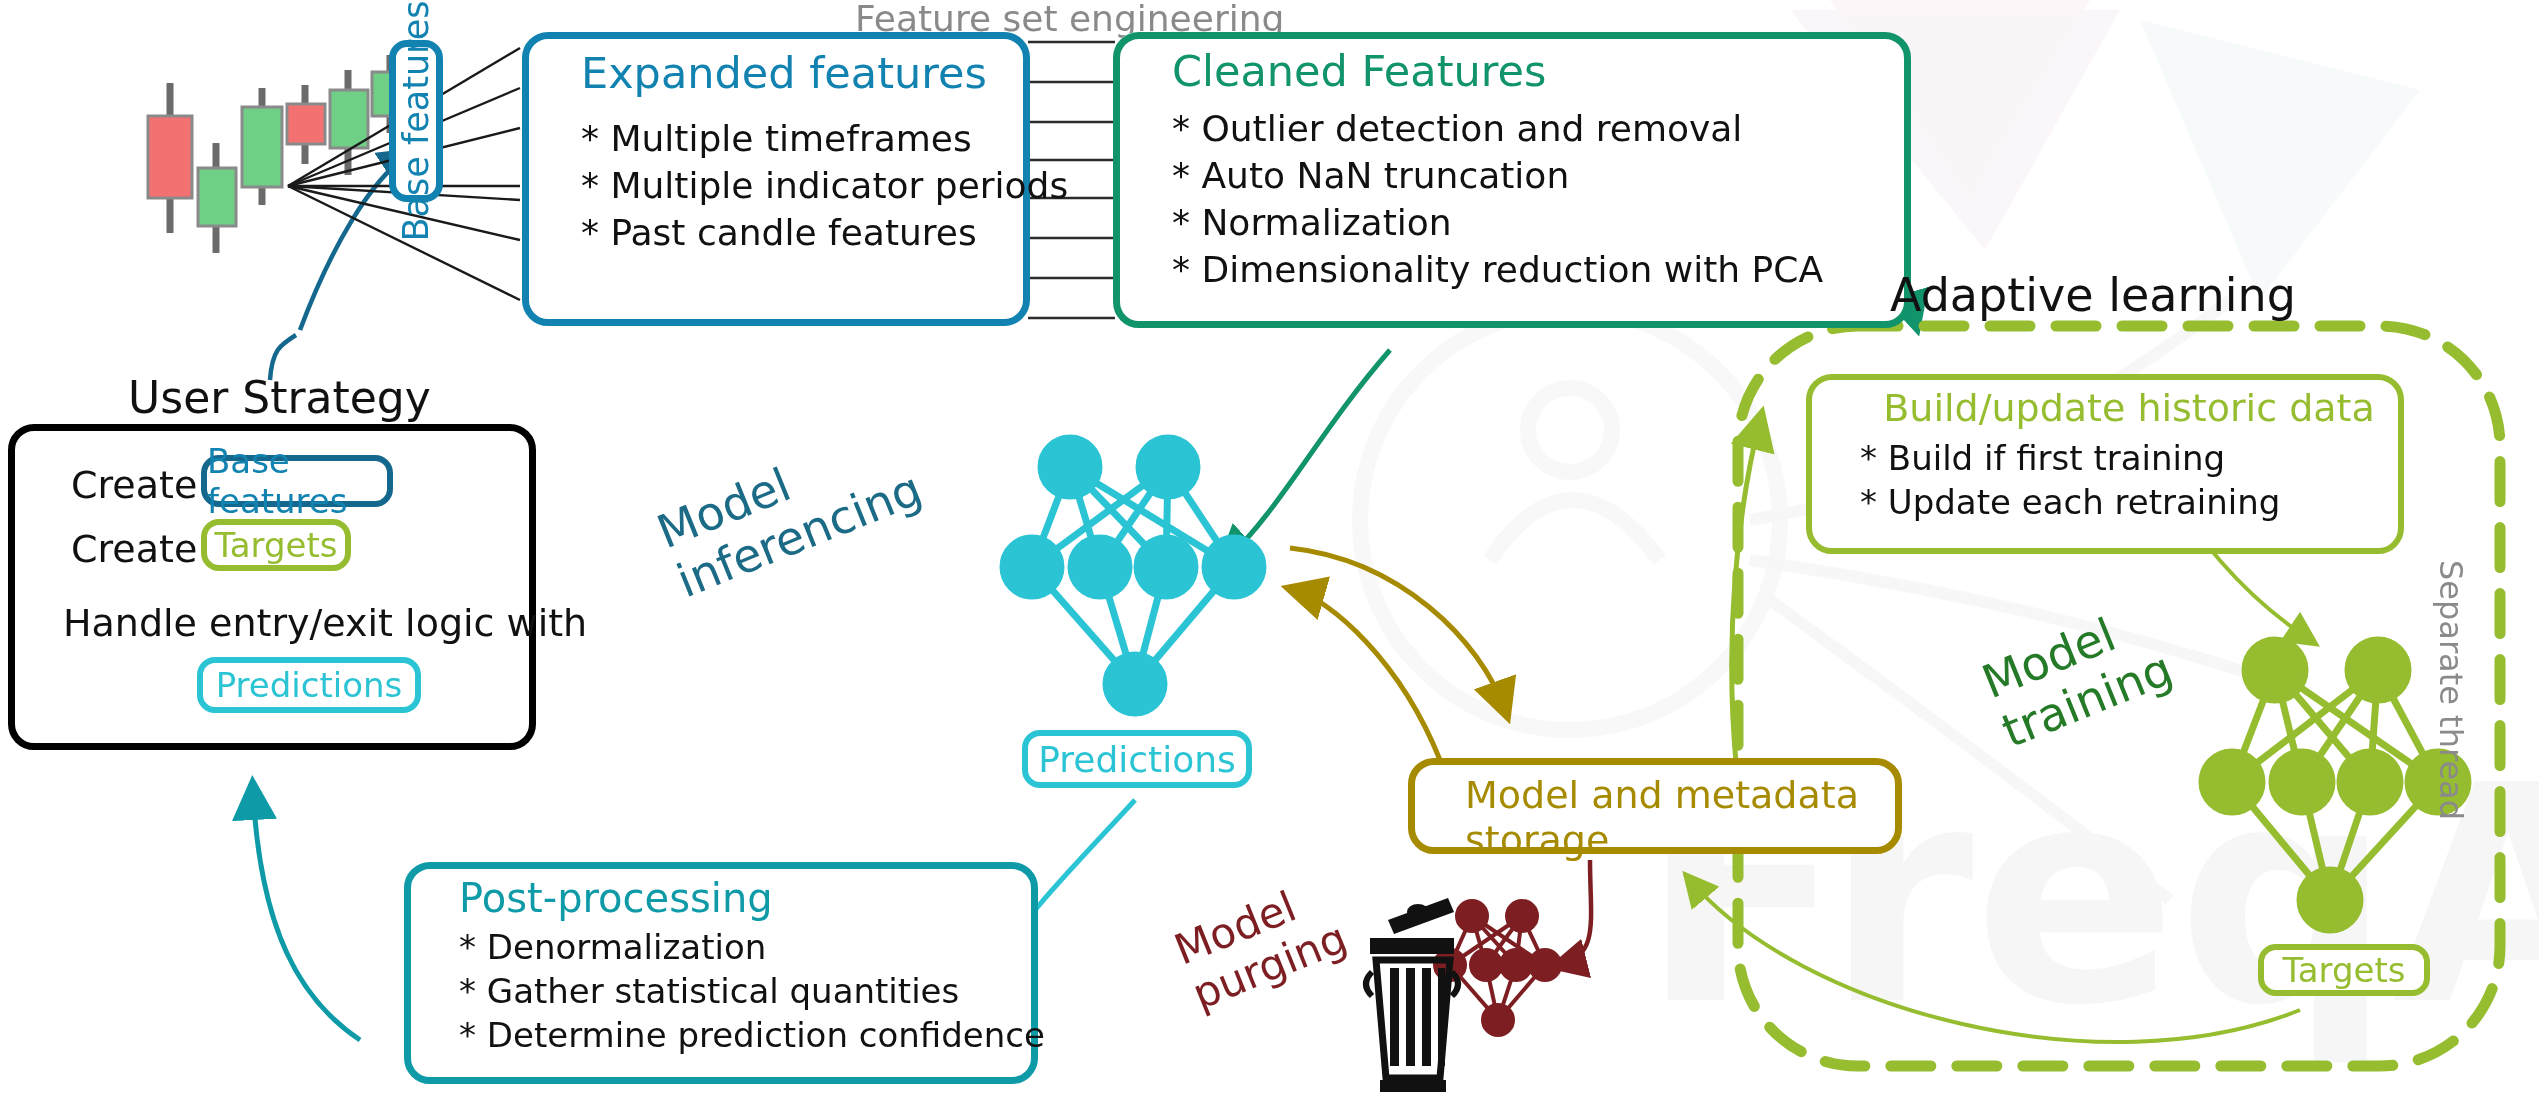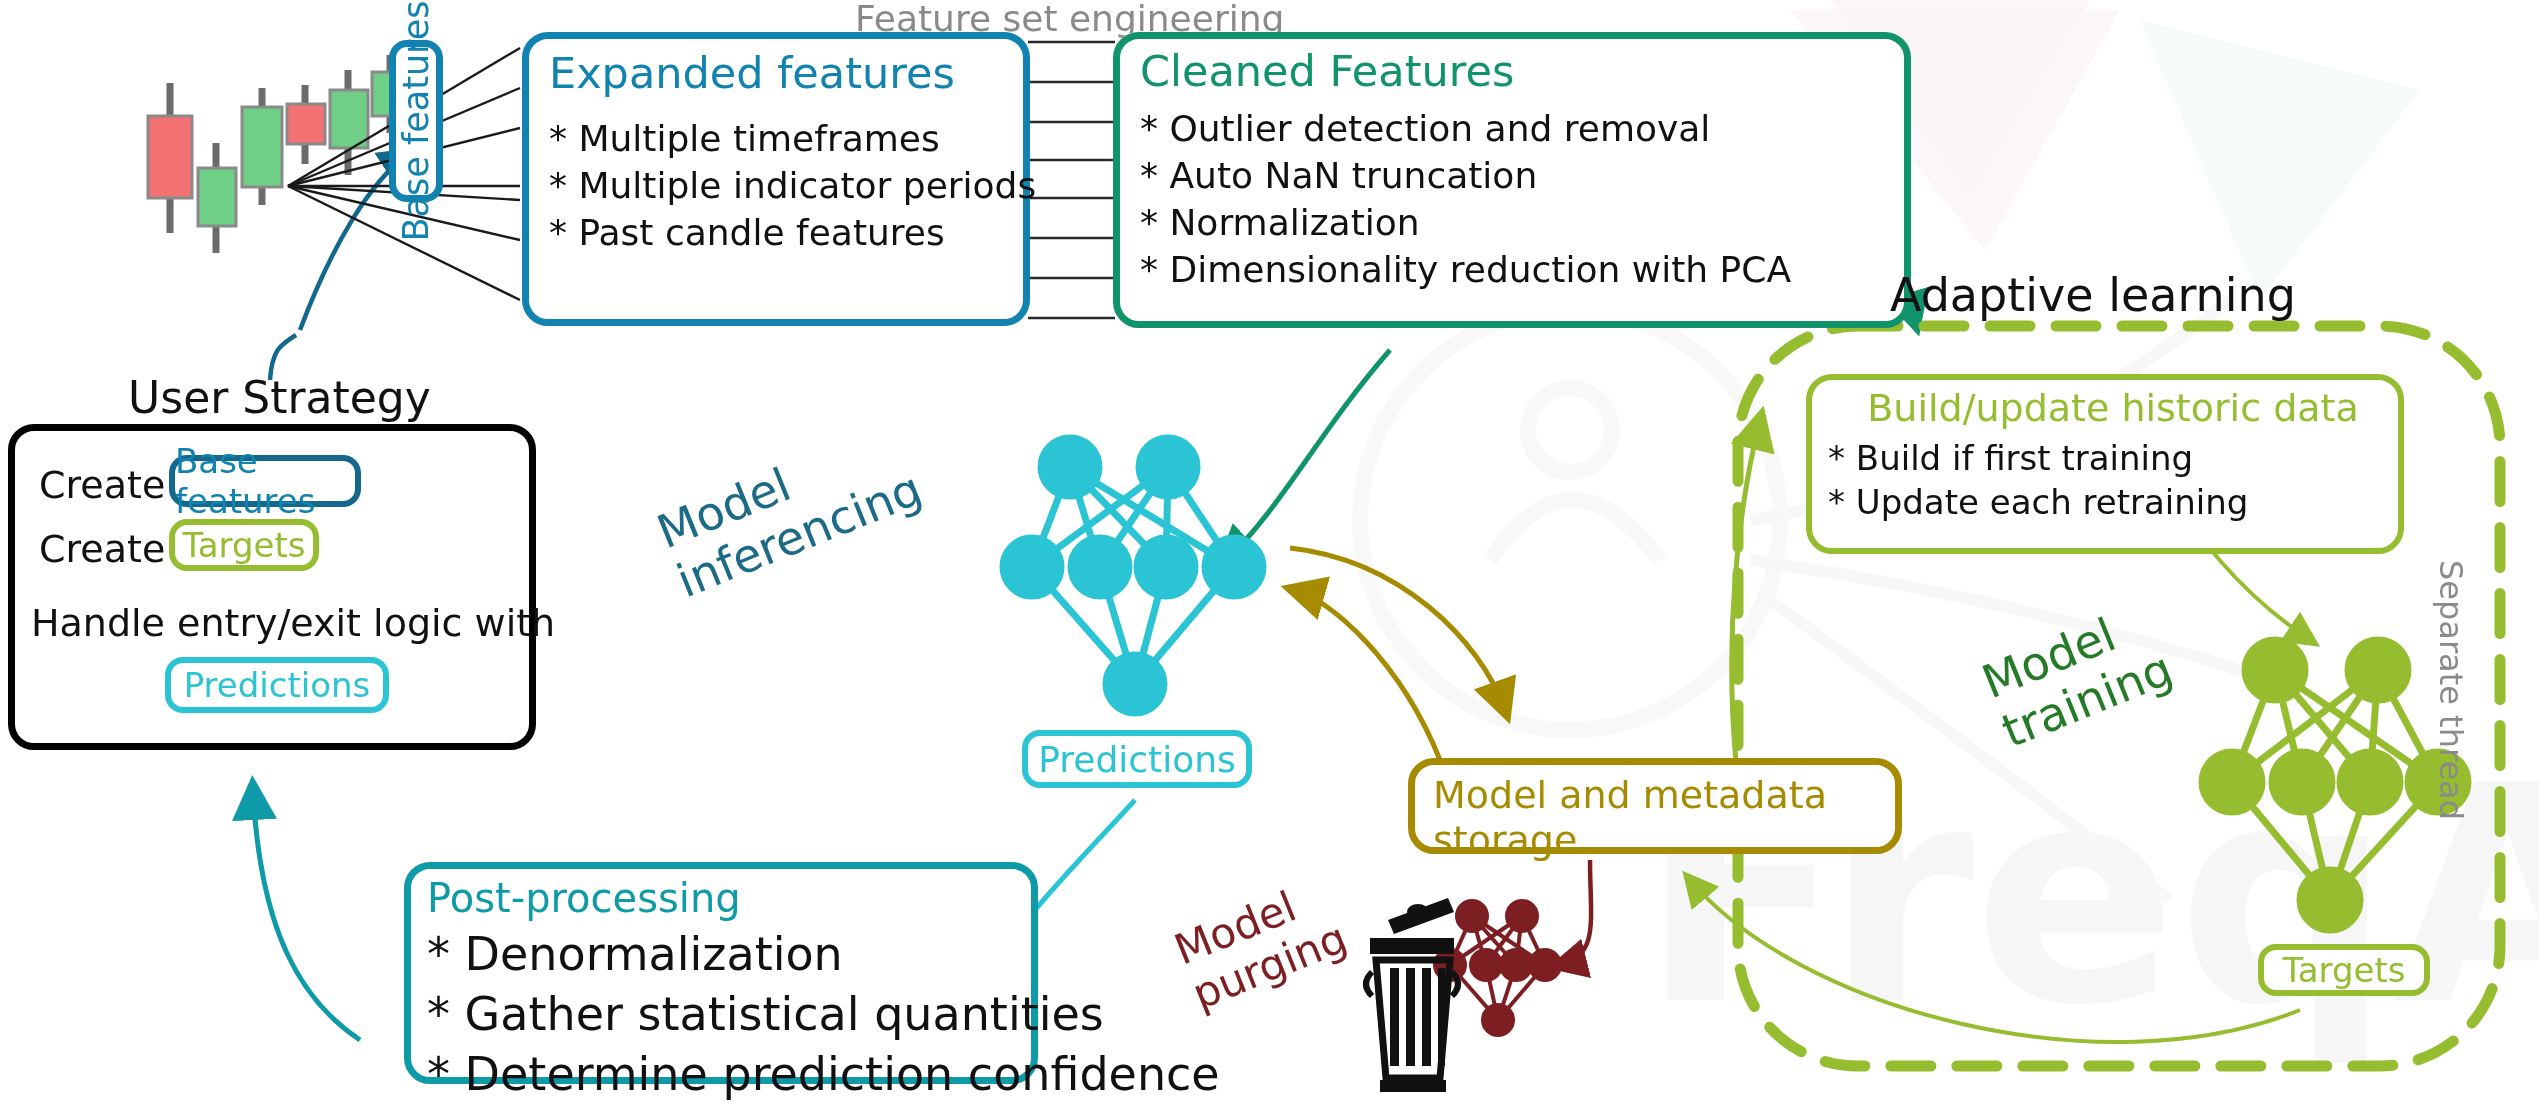--- a/index.html
+++ b/index.html
@@ -1,19 +1,19 @@
 <!DOCTYPE html>
 <html><head>
 <meta charset="utf-8">
 <style>
   html,body{margin:0;padding:0;background:#ffffff;}
   body{font-family:"DejaVu Sans","Liberation Sans",sans-serif;}
   #stage{position:relative;width:2539px;height:1104px;overflow:hidden;background:#fff;}
   #svg-layer{position:absolute;left:0;top:0;width:2539px;height:1104px;}
-  .box{position:absolute;box-sizing:border-box;background:#fff;}
+  .box{position:absolute;box-sizing:border-box;background:#fff;padding-left:32px;}
   .rbox{border-radius:26px;}
   .title{font-size:43px;line-height:1.05;}
   .bullets{font-size:36px;line-height:1.30;color:#111;}
   .bullets div{white-space:nowrap;}
   .pill{position:absolute;box-sizing:border-box;border-radius:18px;background:#fff;display:flex;align-items:center;justify-content:center;}
   .lbl{position:absolute;white-space:nowrap;}
   .slanted{transform-origin:left top;}
 </style>
 </head>
 <body>
@@ -394,21 +394,21 @@
     <div style="white-space:pre-line;">Model
 inferencing</div>
   </div>
 
   <div class="pill" style="left:1022px;top:730px;width:230px;height:58px;border:6px solid #2bc4d4;">
     <span style="font-size:36px;color:#2bc4d4;">Predictions</span>
   </div>
 
   <div class="box rbox" style="left:404px;top:862px;width:634px;height:222px;border:7px solid #0f9aa8;">
     <div class="title" style="margin:8px 0 0 16px;color:#0f9aa8;font-size:40px;">Post-processing</div>
-    <div class="bullets" style="margin:6px 0 0 16px;font-size:46px;">
+    <div class="bullets" style="margin:6px 0 0 16px;font-size:34px;">
       <div>* Denormalization</div>
       <div>* Gather statistical quantities</div>
       <div>* Determine prediction confidence</div>
     </div>
   </div>
 
   <div class="lbl slanted" style="left:1168px;top:930px;font-size:42px;color:#7d1f22;transform:rotate(-22deg);line-height:1.15;">
     <div style="white-space:pre-line;">Model
 purging</div>
   </div>

